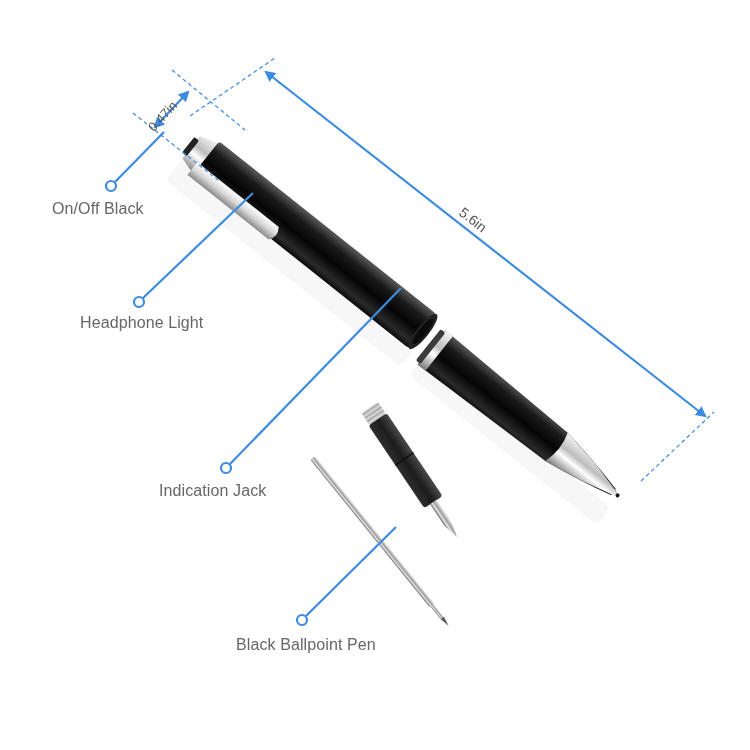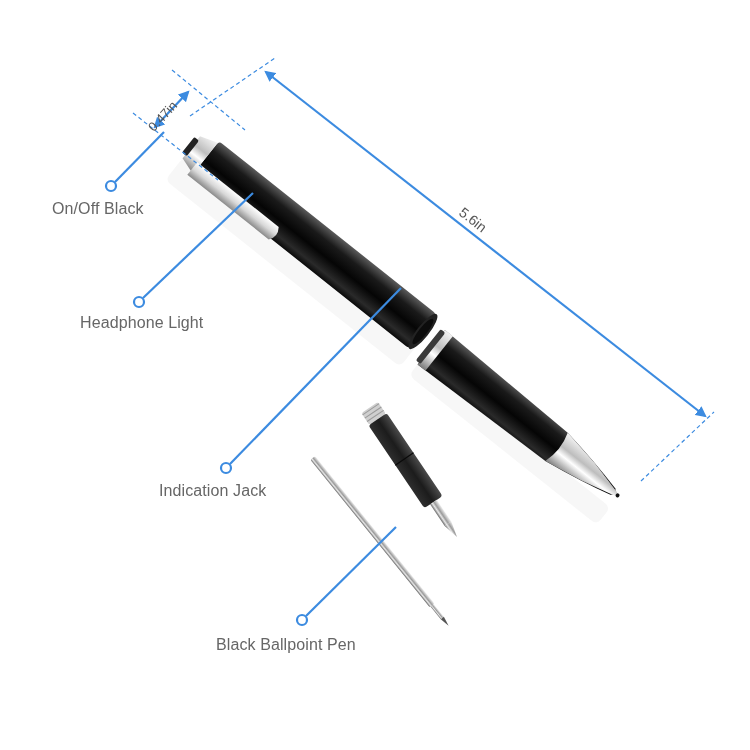--- a/index.html
+++ b/index.html
@@ -117,13 +117,13 @@
     <circle cx="302" cy="620" r="5" fill="#fff" stroke="#3c8be0" stroke-width="2.2"></circle>
   </g>
 </svg>
 
 <div class="dim-label" style="left:145px; top:124px; transform: rotate(-47deg);">0.47in</div>
 <div class="dim-label" style="left:466px; top:204px; transform: rotate(38deg); font-size:14px;">5.6in</div>
 
 <div class="label" style="left:52px; top:200px;">On/Off Black</div>
 <div class="label" style="left:80px; top:314px;">Headphone Light</div>
 <div class="label" style="left:159px; top:482px;">Indication Jack</div>
-<div class="label" style="left:216px; top:636px;">Black Ballpoint Pen</div>
+<div class="label" style="left:236px; top:636px;">Black Ballpoint Pen</div>
 
 </body></html>

